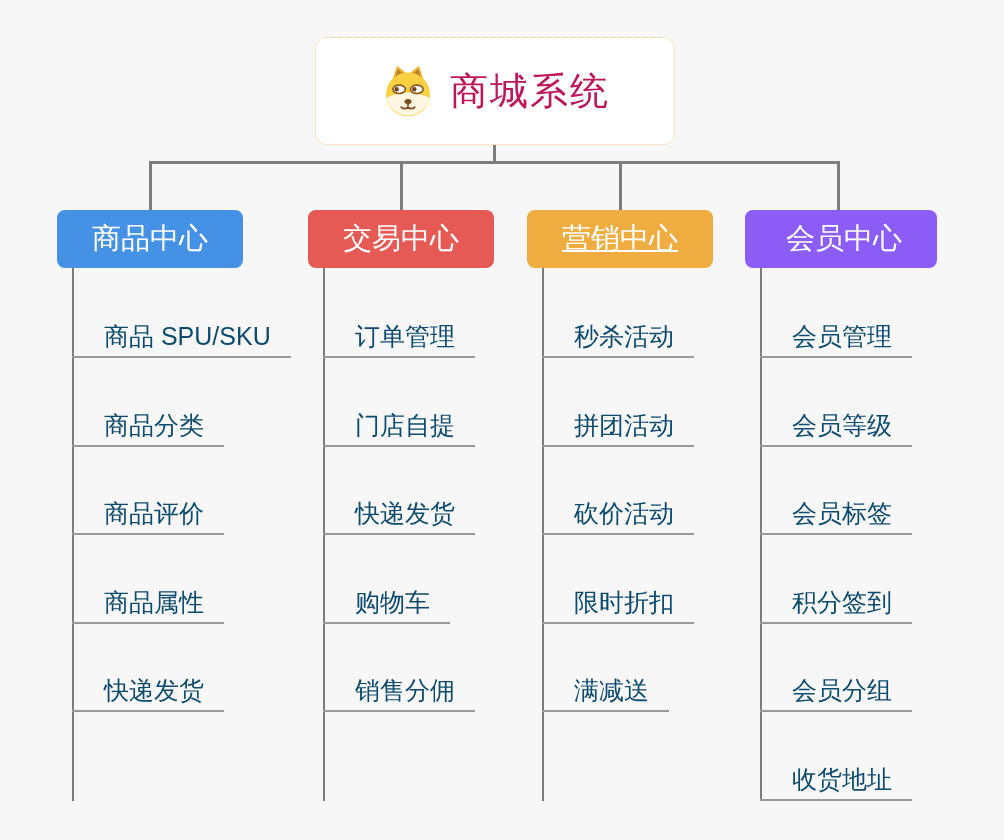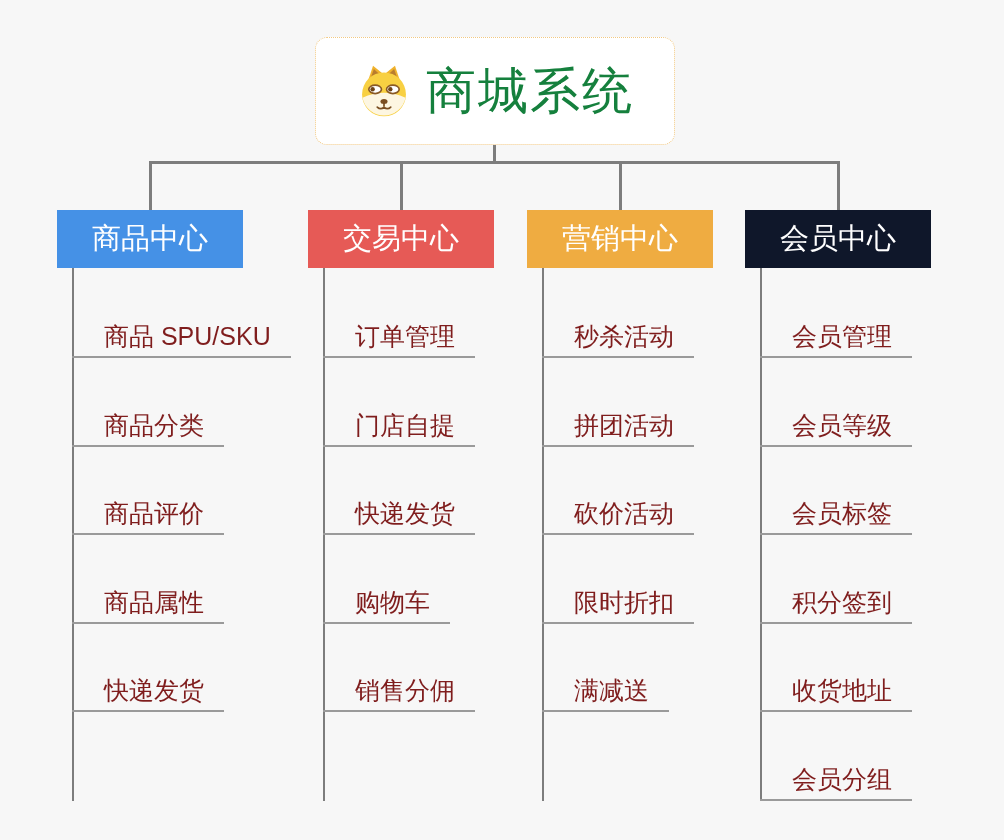--- a/index.html
+++ b/index.html
@@ -19,43 +19,43 @@
     position:absolute;left:315px;top:37px;
     width:360px;height:108px;
     box-sizing:border-box;
     background:#ffffff;
     border:1px dotted #f2c983;
     border-radius:12px;
     display:flex;align-items:center;justify-content:center;
     gap:14px;
   }
   .root-label{
-    font-size:50px;
+    font-size:38px;
     letter-spacing:2px;
-    color:#15803d;
+    color:#be185d;
     white-space:nowrap;
   }
   .root-icon{width:56px;height:54px;flex:0 0 auto;}
 
   
   .line{position:absolute;background:#7d7d7d;}
   .root-trunk{left:493px;top:145px;width:3px;height:18px;}
   .top-h{left:149px;top:161px;width:691px;height:3px;}
   .drop{top:161px;width:3px;height:49px;}
   .drop.d0{left:149px;}
   .drop.d1{left:400px;}
   .drop.d2{left:619px;}
   .drop.d3{left:837px;}
 
   
   .branch-box{
     position:absolute;top:210px;
     left:var(--x);
     width:186px;height:58px;
-    border-radius:0;
+    border-radius:8px;
     display:flex;align-items:center;justify-content:center;
     color:#ffffff;
     font-size:29px;
     white-space:nowrap;
   }
   .b0{--x:57px;}
   .b1{--x:308px;}
   .b2{--x:527px;}
   .b3{--x:745px;}
 
@@ -68,21 +68,21 @@
 
   
   .items-col{
     position:absolute;top:322px;
     left:calc(var(--x) + 15px);
   }
   .item{
     width:max-content;
     font-size:25px;
     line-height:28px;
-    color:#7f1d1d;
+    color:#0c4a6e;
     padding:0 20px 6px 32px;
     border-bottom:2px solid #9a9a9a;
     margin-bottom:52.6px;
     white-space:nowrap;
   }
   .item:last-child{margin-bottom:0;}
 </style>
 </head>
 <body>
 
@@ -127,34 +127,34 @@
   <div class="branch-box b1" style="background: rgb(230, 90, 86); text-align: center;">交易中心</div>
   <div class="branch-trunk b1"></div>
   <div class="items-col b1">
     <div class="item">订单管理</div>
     <div class="item">门店自提</div>
     <div class="item">快递发货</div>
     <div class="item">购物车</div>
     <div class="item">销售分佣</div>
   </div>
 
-  <div class="branch-box b2" style="background: rgb(239, 172, 65);">营销中心</div>
+  <div class="branch-box b2" style="background: rgb(239, 172, 65); text-decoration: underline;">营销中心</div>
   <div class="branch-trunk b2"></div>
   <div class="items-col b2">
     <div class="item">秒杀活动</div>
     <div class="item">拼团活动</div>
     <div class="item">砍价活动</div>
     <div class="item">限时折扣</div>
     <div class="item">满减送</div>
   </div>
 
-  <div class="branch-box b3" style="background: #0f172a;">会员中心</div>
+  <div class="branch-box b3" style="background: #8b5cf6; padding-left: 6px;">会员中心</div>
   <div class="branch-trunk b3"></div>
   <div class="items-col b3">
     <div class="item">会员管理</div>
     <div class="item">会员等级</div>
     <div class="item">会员标签</div>
     <div class="item">积分签到</div>
+    <div class="item">会员分组</div>
     <div class="item">收货地址</div>
-    <div class="item">会员分组</div>
   </div>
 
 </div>
 
 </body></html>

